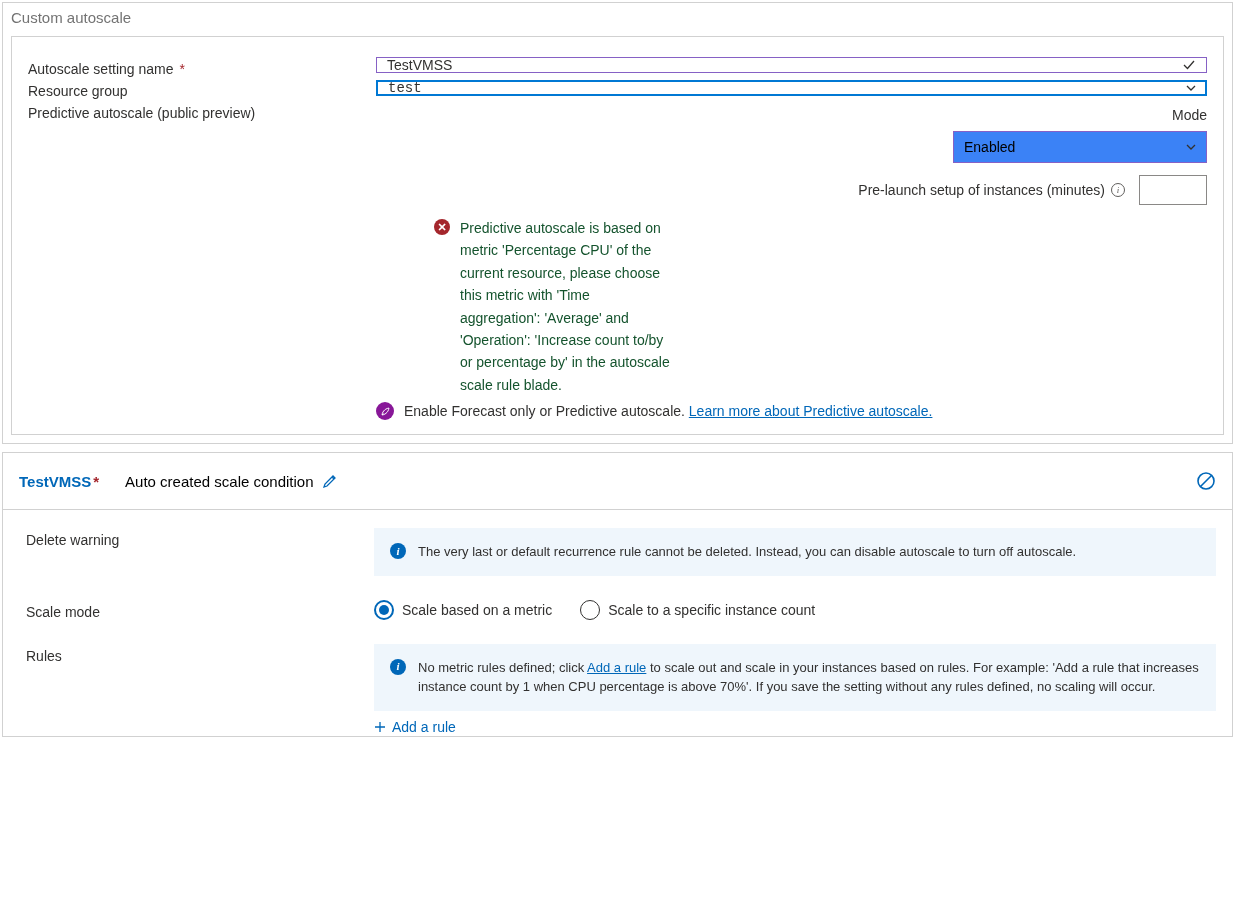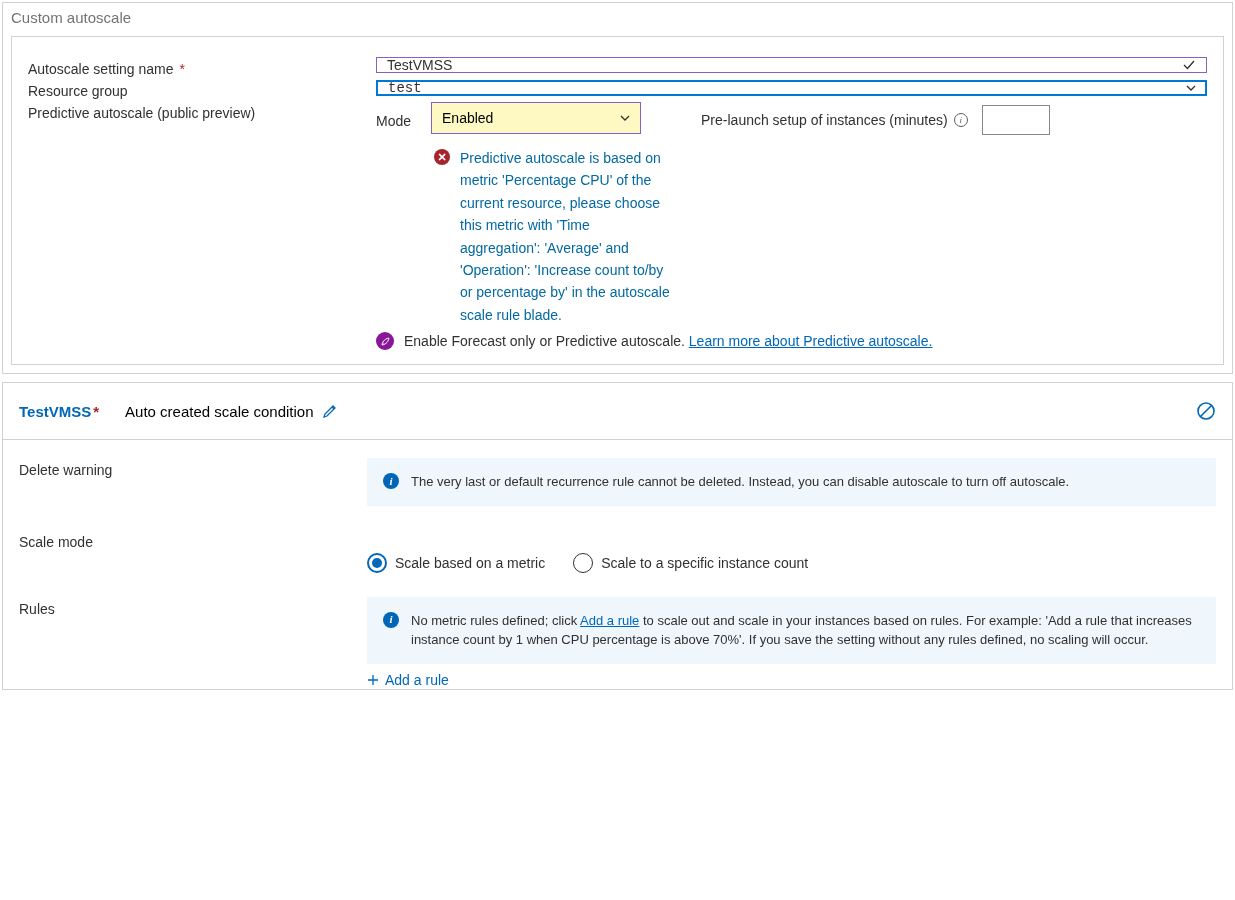--- a/index.html
+++ b/index.html
@@ -66,35 +66,36 @@
   .input-chevron {
     position: absolute;
     right: 10px;
     top: 50%;
     transform: translateY(-50%);
     pointer-events: none;
     color: #323130;
   }
   .mode-row {
     display: flex;
-    align-items: center;
-    gap: 20px;
+    align-items: flex-end;
+    gap: 8px;
+    flex-direction: column;
   }
   .mode-label {
     font-size: 14px;
     padding-top: 6px;
   }
   .mode-select-wrap { position: relative; }
   .mode-select {
-    width: 210px;
+    width: 254px;
     height: 32px;
     border: 1px solid #8a8886;
     padding: 0 10px;
     font-size: 14px;
-    background: #fef9c3;
+    background: #3b82f6;
     appearance: none;
     -webkit-appearance: none;
   }
   .mode-select.purple-border { border-color: #8661c5; }
   .mode-select-wrap .input-chevron { right: 10px; }
   .pre-launch-group {
     display: flex;
     align-items: center;
     gap: 6px;
     margin-left: 40px;
@@ -134,21 +135,21 @@
     color: #fff;
     display: inline-flex;
     align-items: center;
     justify-content: center;
     font-size: 11px;
     font-weight: bold;
     flex-shrink: 0;
     margin-top: 2px;
   }
   .error-text {
-    color: #0369a1;
+    color: #14532d;
     font-size: 14px;
     line-height: 1.6;
   }
   .forecast-row {
     display: flex;
     align-items: center;
     gap: 10px;
     margin-left: 348px;
     margin-top: 6px;
   }
@@ -197,20 +198,21 @@
   .cond-row {
     display: flex;
     align-items: flex-start;
     margin-bottom: 24px;
   }
   .cond-label-col {
     width: 348px;
     flex-shrink: 0;
     padding-top: 4px;
     font-size: 14px;
+    margin-left: 7px;
   }
   .cond-control-col { flex: 1; }
   .info-banner {
     background: #eff6fc;
     padding: 14px 16px;
     display: flex;
     align-items: flex-start;
     gap: 12px;
     font-size: 13px;
     line-height: 1.5;
@@ -234,21 +236,20 @@
   .radio-group {
     display: flex;
     align-items: center;
     gap: 28px;
   }
   .radio-opt {
     display: flex;
     align-items: center;
     gap: 8px;
     cursor: pointer;
-    margin-top: 23px;
   }
   .radio-outer {
     width: 20px; height: 20px;
     border-radius: 50%;
     border: 1px solid #323130;
     display: inline-flex;
     align-items: center;
     justify-content: center;
   }
   .radio-opt.selected .radio-outer {

